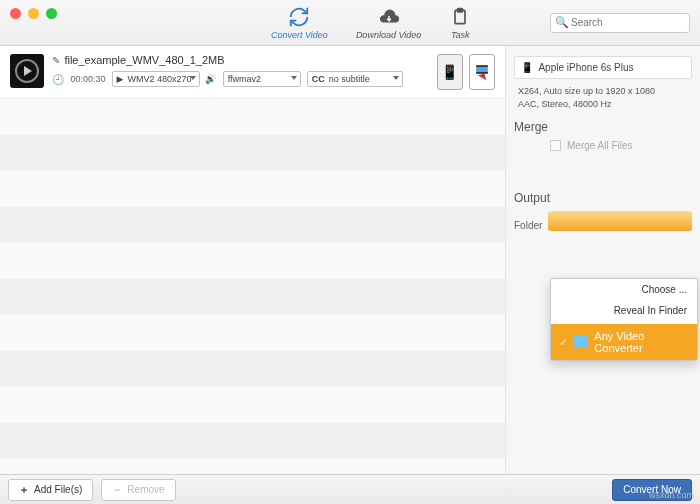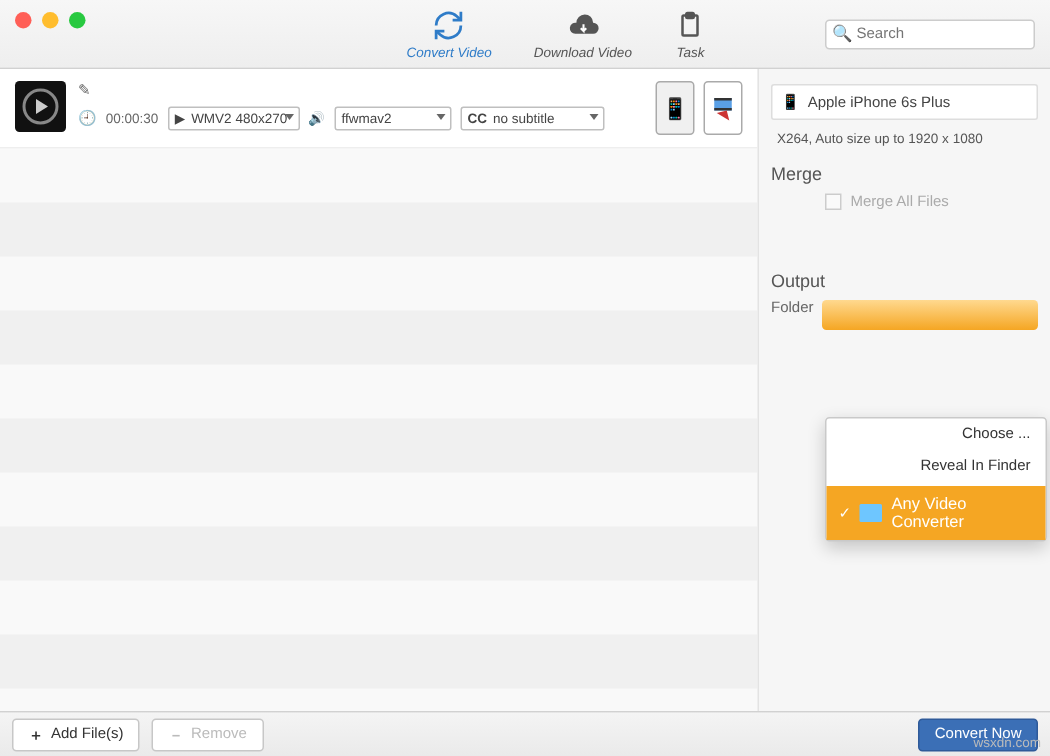--- a/index.html
+++ b/index.html
@@ -51,21 +51,21 @@
   .merge-chk { display:flex; align-items:center; gap:6px; font-size:10px; color:#aaa; margin-top:6px;padding-left:36px; }
   .merge-chk .box { width:11px; height:11px; border:1px solid #ccc; background:#fafafa; }
   .out-label { font-size:10px; color:#666; }
 
   
   .ctx { position:absolute; left:44px; top:232px; width:148px; background:#fff; border:1px solid #c9c9c9; border-radius:3px; box-shadow:0 4px 12px rgba(0,0,0,.2); z-index:10; }
   .ctx-item { padding:5px 10px; font-size:10px; color:#333;text-align:right; }
   .ctx-sel { background:#f5a623; color:#fff; display:flex; align-items:center; gap:6px; padding:6px 8px; margin-top:3px; }
   .ctx-sel .chk { color:#fff; font-size:10px; }
   .ctx-sel .folder-ic { width:16px; height:12px; background:#6ec6ff; border-radius:1px; }
-  .out-row { display:flex; align-items:flex-start; gap:6px; margin-top:6px; }
+  .out-row { display:flex; align-items:flex-end; gap:6px; margin-top:6px; }
   .folder-bar { flex:1; height:20px; background:linear-gradient(#ffd98f,#f5a623); border-radius:3px; }
 
   
   .bottom { position:absolute; left:0; right:0; bottom:0; height:30px; background:linear-gradient(#f4f4f4,#eaeaea); border-top:1px solid #d1d1d1; display:flex; align-items:center; padding:0 8px; gap:8px; }
   .btn { border:1px solid #c7c7c7; background:#fff; border-radius:3px; height:22px; display:flex; align-items:center; padding:0 10px; font-size:10px; color:#333; gap:5px; }
   .btn.disabled { color:#bbb; }
   .btn.primary { background:#3b6fb6; color:#fff; border-color:#2f5a99; margin-left:auto; }
   .plus-ic { font-weight:bold; }
   .minus-ic { font-weight:bold; color:#bbb; }
 
@@ -122,20 +122,21 @@
   <div class="left">
     <div class="file-row">
       <div class="thumb">
         <div class="thumb-ring">
             <div class="play"></div>
           </div>
       </div>
       <div class="file-info">
         <div class="file-name-line">
           <span class="pencil">✎</span>
+          <span>file_example_WMV_480_1_2MB</span>
         </div>
         <div class="meta-line">
           <span class="clock">🕘</span>
           <span>00:00:30</span>
           <div class="sel wmv">
               <span style="margin-right:4px;">▶</span>
               <span>WMV2 480x270</span>
             </div>
           <span>🔊</span>
           <div class="sel audio">
@@ -170,20 +171,21 @@
       <div class="stripe-row alt"></div>
   </div>
 
   <div class="right">
     <div class="profile-box">
       <span>📱</span>
       <span>Apple iPhone 6s Plus</span>
     </div>
     <div class="profile-desc">
       <div>X264, Auto size up to 1920 x 1080</div>
+      <div>AAC, Stereo, 48000 Hz</div>
     </div>
 
     <div class="sec-title">Merge</div>
     <div class="merge-chk">
       <div class="box"></div>
       <span>Merge All Files</span>
     </div>
 
     <div class="sec-title" style="margin-top:40px;">Output</div>
     <div class="out-row">

